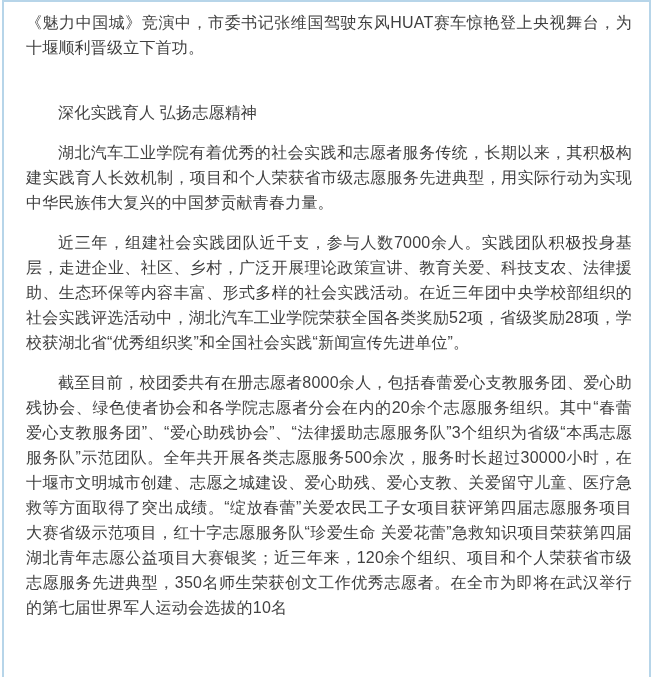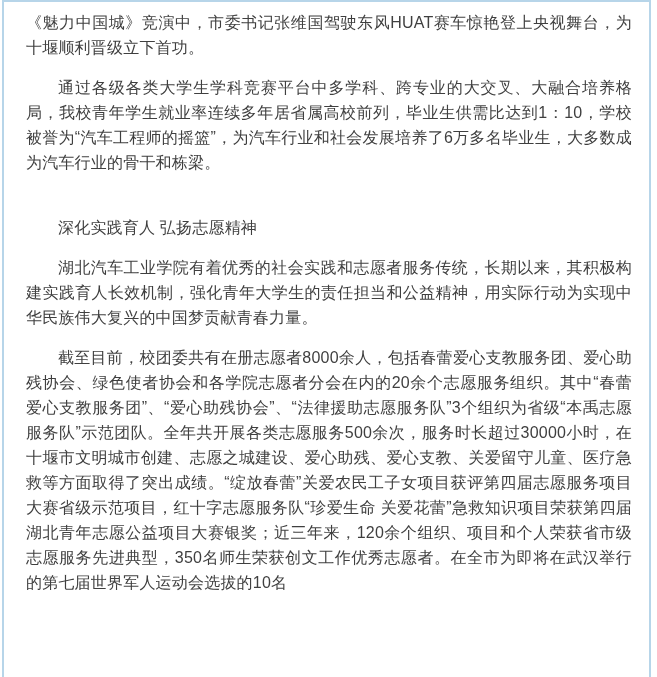--- a/index.html
+++ b/index.html
@@ -51,17 +51,17 @@
     margin-top: 40px;
   }
 </style>
 </head>
 <body>
 
 <div class="page-frame"></div>
 
 <div class="article">
   <p class="continuation">《魅力中国城》竞演中，市委书记张维国驾驶东风HUAT赛车惊艳登上央视舞台，为十堰顺利晋级立下首功。</p>
-  <p>通过各级各类大学生学科竞赛平台中多学科、跨专业的大交叉、大融合培养格局，我校青年学生就业率连续多年居省属高校前列，毕业生供需比达到1：10，学校被誉为“汽车工程师的摇篮”，为汽车行业和社会发展培养了6万多名毕业生，大多数成为汽车行业的骨干和栋梁。</p>
   <p class="section-heading">深化实践育人 弘扬志愿精神</p>
-  <p>湖北汽车工业学院有着优秀的社会实践和志愿者服务传统，长期以来，其积极构建实践育人长效机制，强化青年大学生的责任担当和公益精神，用实际行动为实现中华民族伟大复兴的中国梦贡献青春力量。</p>
+  <p>湖北汽车工业学院有着优秀的社会实践和志愿者服务传统，长期以来，其积极构建实践育人长效机制，项目和个人荣获省市级志愿服务先进典型，用实际行动为实现中华民族伟大复兴的中国梦贡献青春力量。</p>
+  <p>近三年，组建社会实践团队近千支，参与人数7000余人。实践团队积极投身基层，走进企业、社区、乡村，广泛开展理论政策宣讲、教育关爱、科技支农、法律援助、生态环保等内容丰富、形式多样的社会实践活动。在近三年团中央学校部组织的社会实践评选活动中，湖北汽车工业学院荣获全国各类奖励52项，省级奖励28项，学校获湖北省“优秀组织奖”和全国社会实践“新闻宣传先进单位”。</p>
   <p>截至目前，校团委共有在册志愿者8000余人，包括春蕾爱心支教服务团、爱心助残协会、绿色使者协会和各学院志愿者分会在内的20余个志愿服务组织。其中“春蕾爱心支教服务团”、“爱心助残协会”、“法律援助志愿服务队”3个组织为省级“本禹志愿服务队”示范团队。全年共开展各类志愿服务500余次，服务时长超过30000小时，在十堰市文明城市创建、志愿之城建设、爱心助残、爱心支教、关爱留守儿童、医疗急救等方面取得了突出成绩。“绽放春蕾”关爱农民工子女项目获评第四届志愿服务项目大赛省级示范项目，红十字志愿服务队“珍爱生命 关爱花蕾”急救知识项目荣获第四届湖北青年志愿公益项目大赛银奖；近三年来，120余个组织、项目和个人荣获省市级志愿服务先进典型，350名师生荣获创文工作优秀志愿者。在全市为即将在武汉举行的第七届世界军人运动会选拔的10名</p>
 </div>
 
 </body></html>

